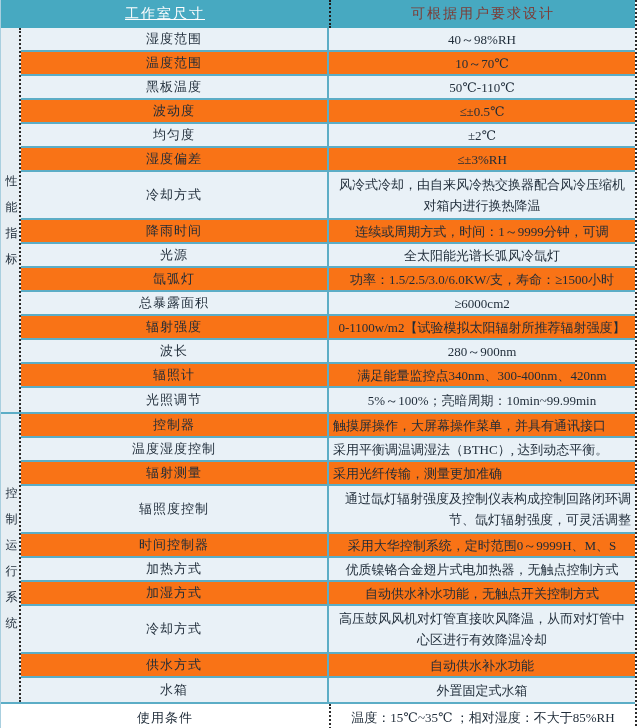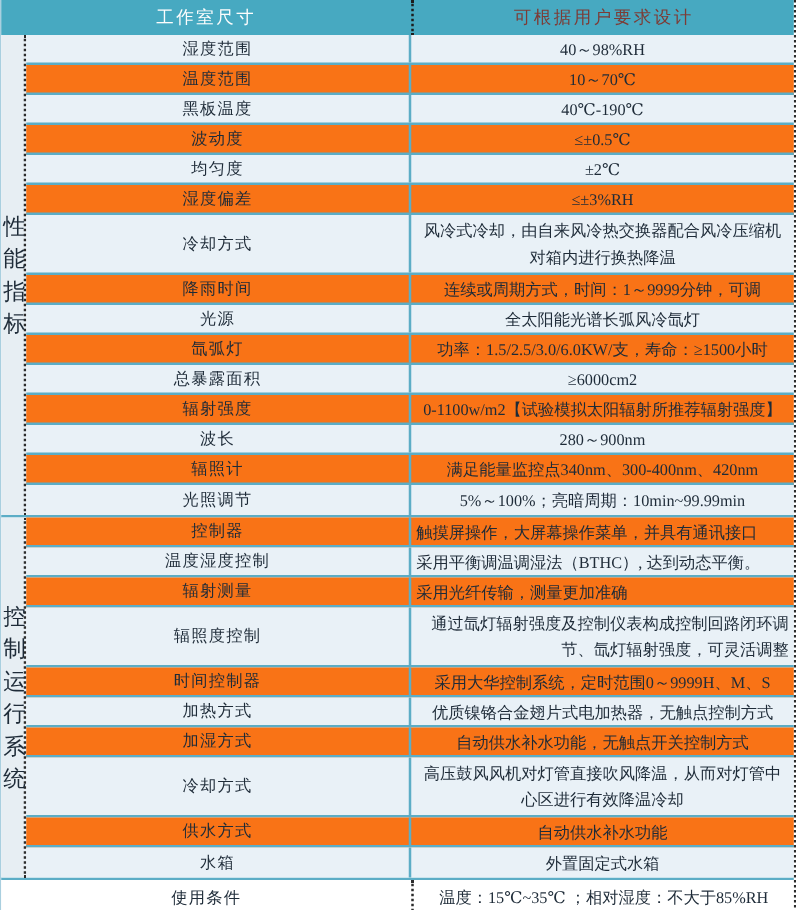--- a/index.html
+++ b/index.html
@@ -7,28 +7,28 @@
     --ink:#1e2b38; --hdr2:#7d3b35; --dot:#2b2b2b;
   }
   html,body{margin:0;padding:0;background:#fff;}
   body{width:637px;font-family:"Liberation Serif","DejaVu Serif",serif;color:var(--ink);}
   .table{width:637px;box-sizing:border-box;display:flex;flex-direction:column;
          border-left:1px solid #a9cfdf;border-right:2px dotted var(--dot);
          border-bottom:2px solid var(--line);background:#fff;}
   .header{height:28px;flex:none;background:var(--teal);display:flex;}
   .h1{width:330px;flex:none;box-sizing:border-box;border-right:2px dotted #1d1d1d;
       display:flex;align-items:center;justify-content:center;color:#fdfdfd;
-      font-size:14px;letter-spacing:2px;}
+      font-size:14px;letter-spacing:2px;text-decoration:underline;}
   .h2{flex:1;display:flex;align-items:center;justify-content:center;
       color:var(--hdr2);font-size:14px;letter-spacing:2px;}
   .section{display:flex;border-bottom:2px solid var(--line);}
   .strip{width:20px;flex:none;background:var(--strip);box-sizing:border-box;
          border-right:2px dotted var(--dot);display:flex;align-items:center;justify-content:center;}
   .strip span{display:block;width:15px;word-break:break-all;text-align:right;
-              font-size:18px;line-height:26px;}
+              font-size:12px;line-height:26px;}
   .rows{flex:1;display:flex;flex-direction:column;min-width:0;}
   .row{display:flex;height:24px;flex:none;box-sizing:border-box;border-bottom:2px solid var(--line);background:#f97316;}
   .rows .row:last-child{border-bottom:none;}
   .row.tall{height:48px;}
   .cl{width:308px;flex:none;box-sizing:border-box;border-right:2px solid var(--line);
       display:flex;align-items:center;justify-content:center;font-size:13px;letter-spacing:1px;}
   .cv{flex:1;min-width:0;display:flex;align-items:center;justify-content:center;
       text-align:center;font-size:13px;line-height:21px;padding:0 4px;box-sizing:border-box;}
   .cv.left{justify-content:flex-start;text-align:right;}
   .sec1 .row:nth-child(odd){background:var(--alt);}
@@ -56,21 +56,21 @@
       <div class="row">
         <div class="cl">湿度范围</div>
         <div class="cv">40～98%RH</div>
       </div>
       <div class="row">
         <div class="cl">温度范围</div>
         <div class="cv">10～70℃</div>
       </div>
       <div class="row">
         <div class="cl">黑板温度</div>
-        <div class="cv">40℃-190℃</div>
+        <div class="cv">50℃-110℃</div>
       </div>
       <div class="row">
         <div class="cl">波动度</div>
         <div class="cv">≤±0.5℃</div>
       </div>
       <div class="row">
         <div class="cl">均匀度</div>
         <div class="cv">±2℃</div>
       </div>
       <div class="row">

